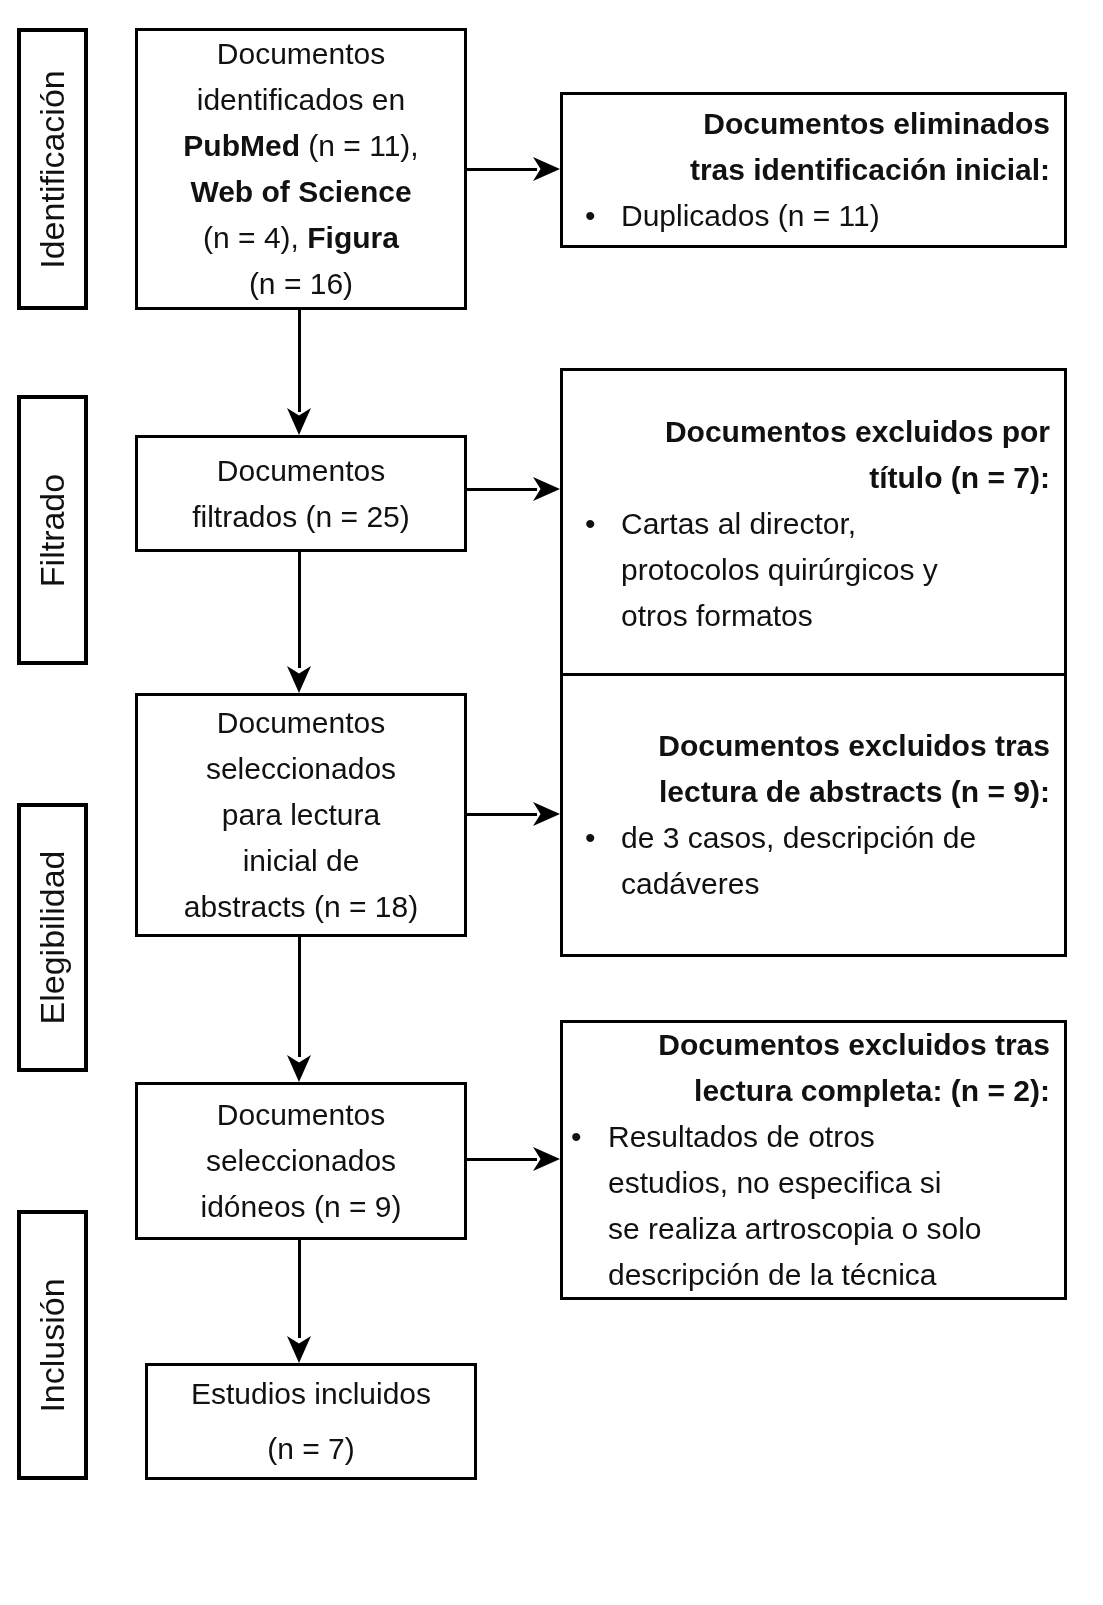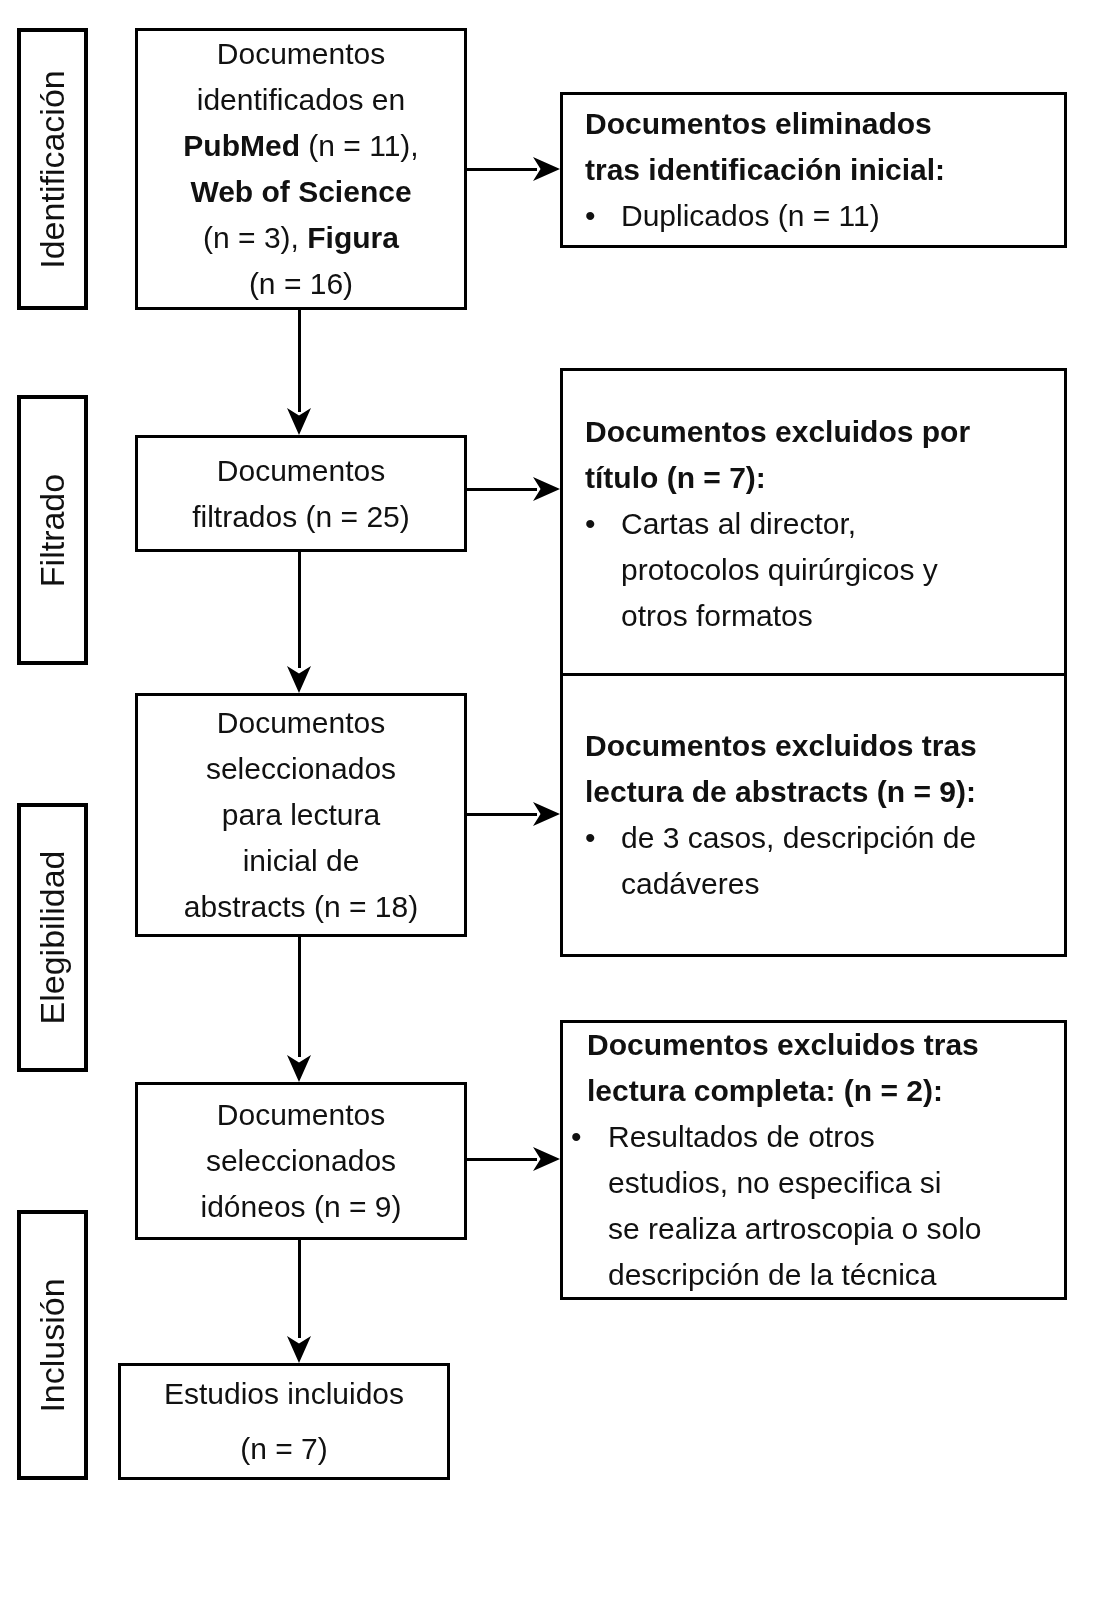--- a/index.html
+++ b/index.html
@@ -27,21 +27,21 @@
     text-align:center; font-size:30px; line-height:46px;
     padding:16px 6px;
   }
   
   .exbox {
     display:flex; flex-direction:column; justify-content:center;
     text-align:left; font-size:30px; line-height:46px;
     padding:2px 14px 2px 22px;
   }
   .b { font-weight:bold; }
-  .exbox .title { font-weight:bold; }
+  .exbox .title { font-weight:bold;text-align:right; }
   .bullet-row { display:flex; align-items:flex-start; }
   .bullet-glyph { flex:none; width:36px; }
   .exbox.compact { padding-left:24px; }
   .exbox.compact .bullet-row { margin-left:-16px; }
   .exbox.compact .bullet-glyph { width:37px; padding-left:0; }
   
   .aline-v { position:absolute; width:3px; background:#000; }
   .ahead-v {
     position:absolute; width:24px; height:27px; background:#000;
     clip-path:polygon(0 0, 50% 28%, 100% 0, 50% 100%);
@@ -75,40 +75,40 @@
   </div>
   <div class="box stage" style="left:17px; top:1210px; width:71px; height:270px;">
     <span class="vtext">Inclusión</span>
   </div>
 
   <div class="box flowbox" style="left:135px; top:28px; width:332px; height:282px;">
       <div><span>Documentos</span></div>
       <div><span>identificados en</span></div>
       <div><span class="b">PubMed</span><span> (n = 11),</span></div>
       <div><span class="b">Web of Science</span></div>
-      <div><span>(n = 3), </span><span class="b">Figura</span></div>
+      <div><span>(n = 4), </span><span class="b">Figura</span></div>
       <div><span>(n = 16)</span></div>
     </div>
   <div class="box flowbox" style="left:135px; top:435px; width:332px; height:117px;">
       <div><span>Documentos</span></div>
       <div><span>filtrados (n = 25)</span></div>
     </div>
   <div class="box flowbox" style="left:135px; top:693px; width:332px; height:244px;">
       <div><span>Documentos</span></div>
       <div><span>seleccionados</span></div>
       <div><span>para lectura</span></div>
       <div><span>inicial de</span></div>
       <div><span>abstracts (n = 18)</span></div>
     </div>
   <div class="box flowbox" style="left:135px; top:1082px; width:332px; height:158px;">
       <div><span>Documentos</span></div>
       <div><span>seleccionados</span></div>
       <div><span>idóneos (n = 9)</span></div>
     </div>
-  <div class="box flowbox" style="left:118px; top:1363px; width:332px; height:117px;gap:9px;">
+  <div class="box flowbox" style="left:145px; top:1363px; width:332px; height:117px;gap:9px;">
       <div><span>Estudios incluidos</span></div>
       <div><span>(n = 7)</span></div>
     </div>
 
   <div class="box exbox" style="left:560px; top:92px; width:507px; height:156px;">
     <div class="title">
         <div><span class="b">Documentos eliminados</span></div>
         <div><span class="b">tras identificación inicial:</span></div>
       </div>
     <div class="bullet-row">

